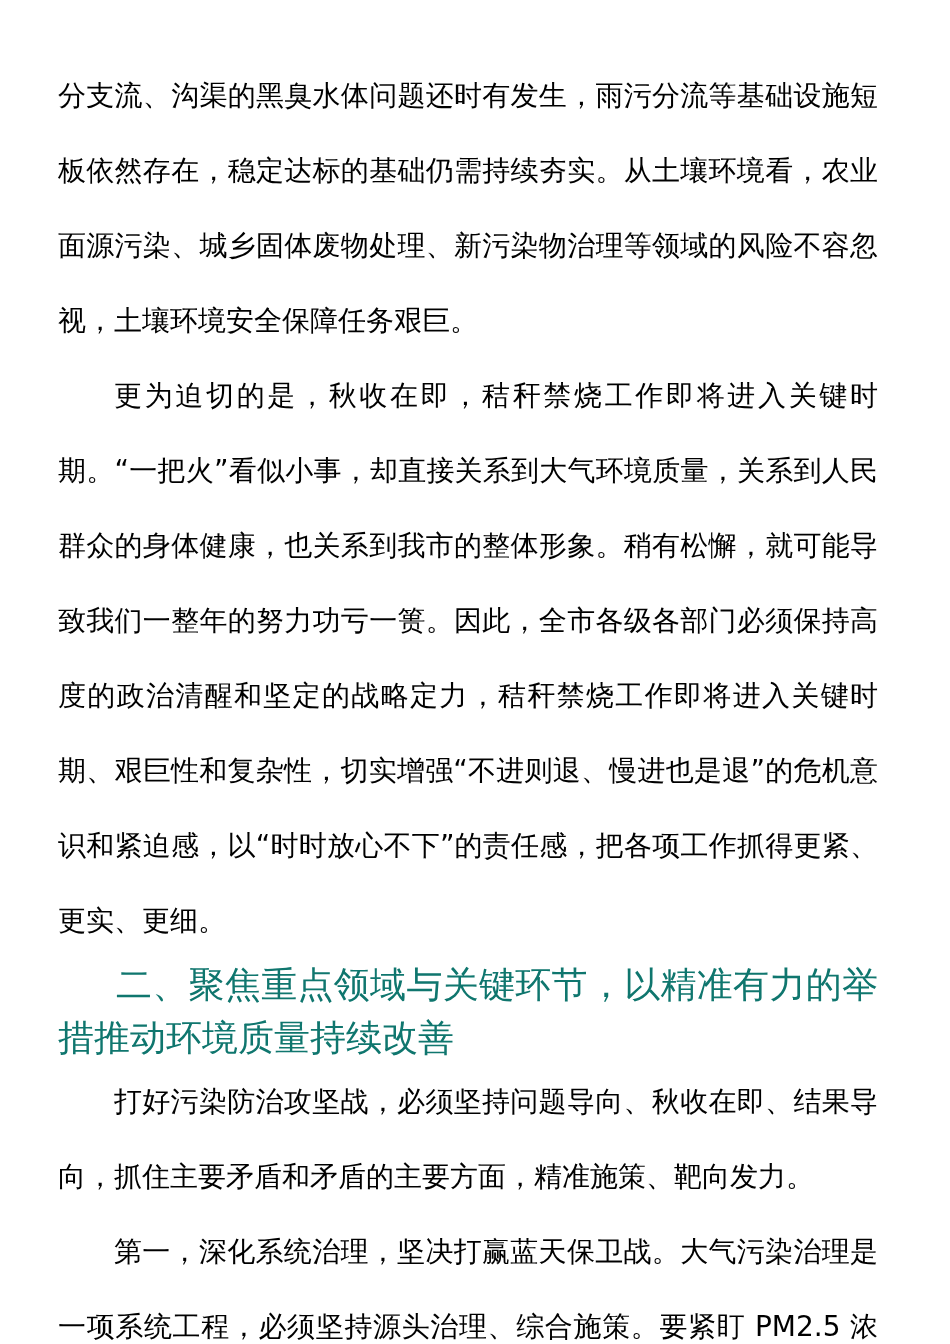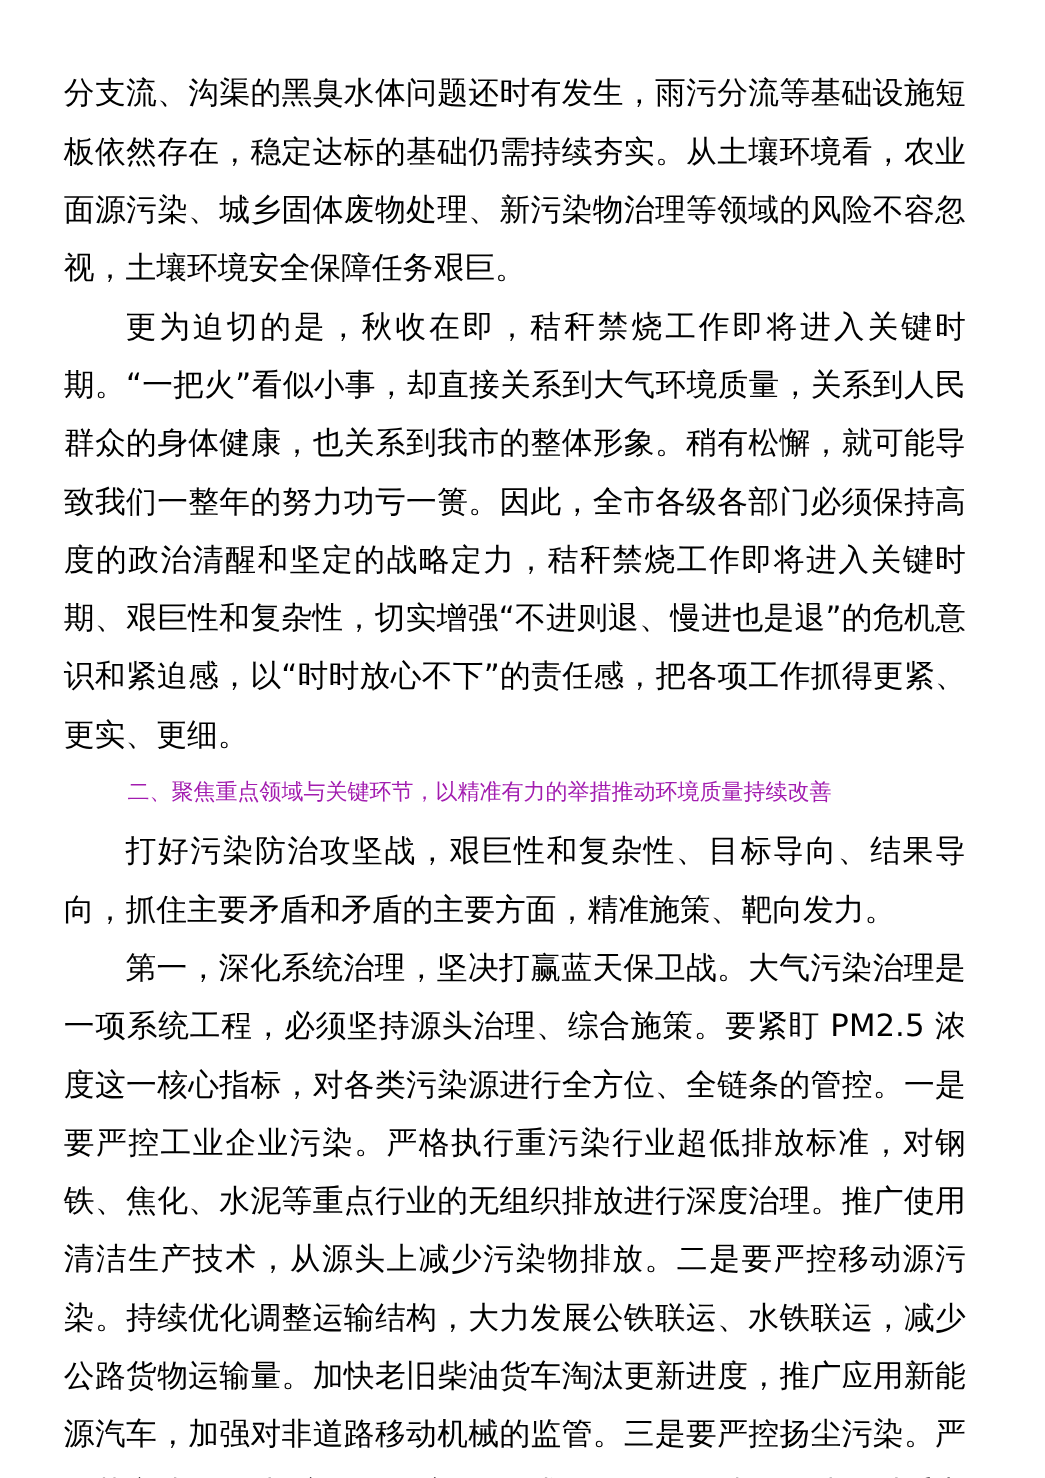--- a/index.html
+++ b/index.html
@@ -26,60 +26,60 @@
   .doc-body {
     width: 820px;
   }
 
   
   p.para {
     margin: 0;
     padding: 0;
     font-family: "DejaVu Sans", "Liberation Sans", sans-serif;
     font-size: 28px;
-    line-height: 53px;
+    line-height: 75px;
     color: #000000;
     text-align: justify;
     text-justify: inter-character;
     text-indent: 56px;
     letter-spacing: 0px;
     word-break: break-all;
     -webkit-font-smoothing: none;
   }
 
   
   p.para.no-indent {
     text-indent: 0;
   }
 
   
   p.heading {
     margin: 0;
     padding: 0;
-    font-family: Liberation Serif, serif;
-    font-size: 20px;
+    font-family: Liberation Sans, sans-serif;
+    font-size: 36px;
     line-height: 53px;
-    color: #a21caf;
+    color: #0f766e;
     text-align: justify;
     text-justify: inter-character;
     text-indent: 58px;
     word-break: break-all;
     -webkit-font-smoothing: none;
   }
 </style>
 </head>
 <body>
 
 <div id="page">
   <div class="doc-body">
 
     <p class="para no-indent">分支流、沟渠的黑臭水体问题还时有发生，雨污分流等基础设施短板依然存在，稳定达标的基础仍需持续夯实。从土壤环境看，农业面源污染、城乡固体废物处理、新污染物治理等领域的风险不容忽视，土壤环境安全保障任务艰巨。</p>
 
     <p class="para">更为迫切的是，秋收在即，秸秆禁烧工作即将进入关键时期。“一把火”看似小事，却直接关系到大气环境质量，关系到人民群众的身体健康，也关系到我市的整体形象。稍有松懈，就可能导致我们一整年的努力功亏一篑。因此，全市各级各部门必须保持高度的政治清醒和坚定的战略定力，秸秆禁烧工作即将进入关键时期、艰巨性和复杂性，切实增强“不进则退、慢进也是退”的危机意识和紧迫感，以“时时放心不下”的责任感，把各项工作抓得更紧、更实、更细。</p>
 
     <p class="heading">二、聚焦重点领域与关键环节，以精准有力的举措推动环境质量持续改善</p>
 
-    <p class="para">打好污染防治攻坚战，艰巨性和复杂性、目标导向、结果导向，抓住主要矛盾和矛盾的主要方面，精准施策、靶向发力。</p>
+    <p class="para">打好污染防治攻坚战，必须坚持问题导向、秋收在即、结果导向，抓住主要矛盾和矛盾的主要方面，精准施策、靶向发力。</p>
 
     <p class="para">第一，深化系统治理，坚决打赢蓝天保卫战。大气污染治理是一项系统工程，必须坚持源头治理、综合施策。要紧盯 PM2.5 浓度这一核心指标，对各类污染源进行全方位、全链条的管控。一是要严控工业企业污染。严格执行重污染行业超低排放标准，对钢铁、焦化、水泥等重点行业的无组织排放进行深度治理。推广使用清洁生产技术，从源头上减少污染物排放。二是要严控移动源污染。持续优化调整运输结构，大力发展公铁联运、水铁联运，减少公路货物运输量。加快老旧柴油货车淘汰更新进度，推广应用新能源汽车，加强对非道路移动机械的监管。三是要严控扬尘污染。严格落实建筑工地“六个百分之百”要求，强化道路清扫保洁，对重点区域</p>
 
   </div>
 </div>
 
 </body></html>

